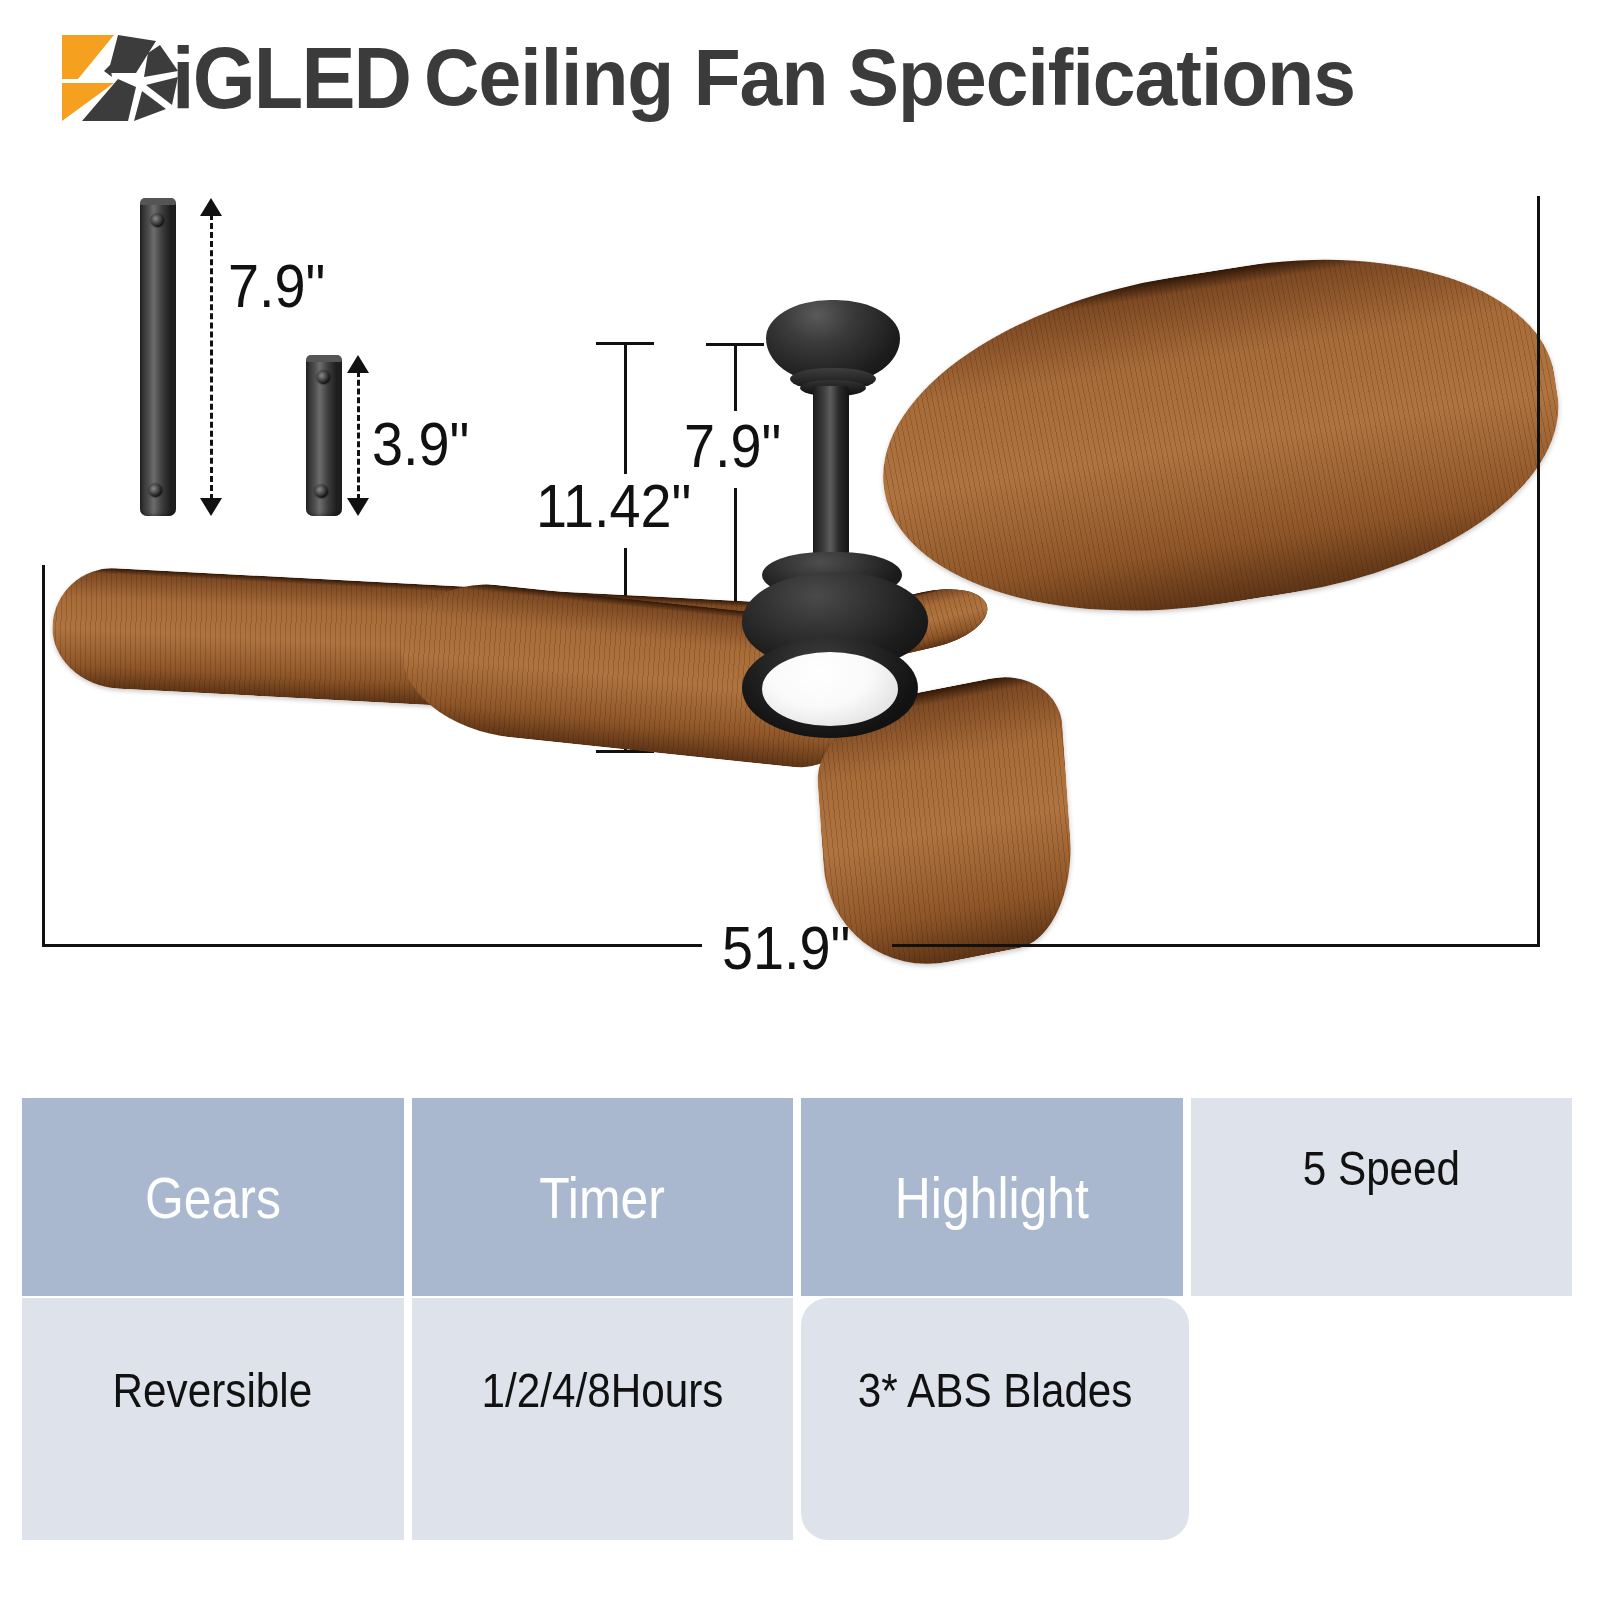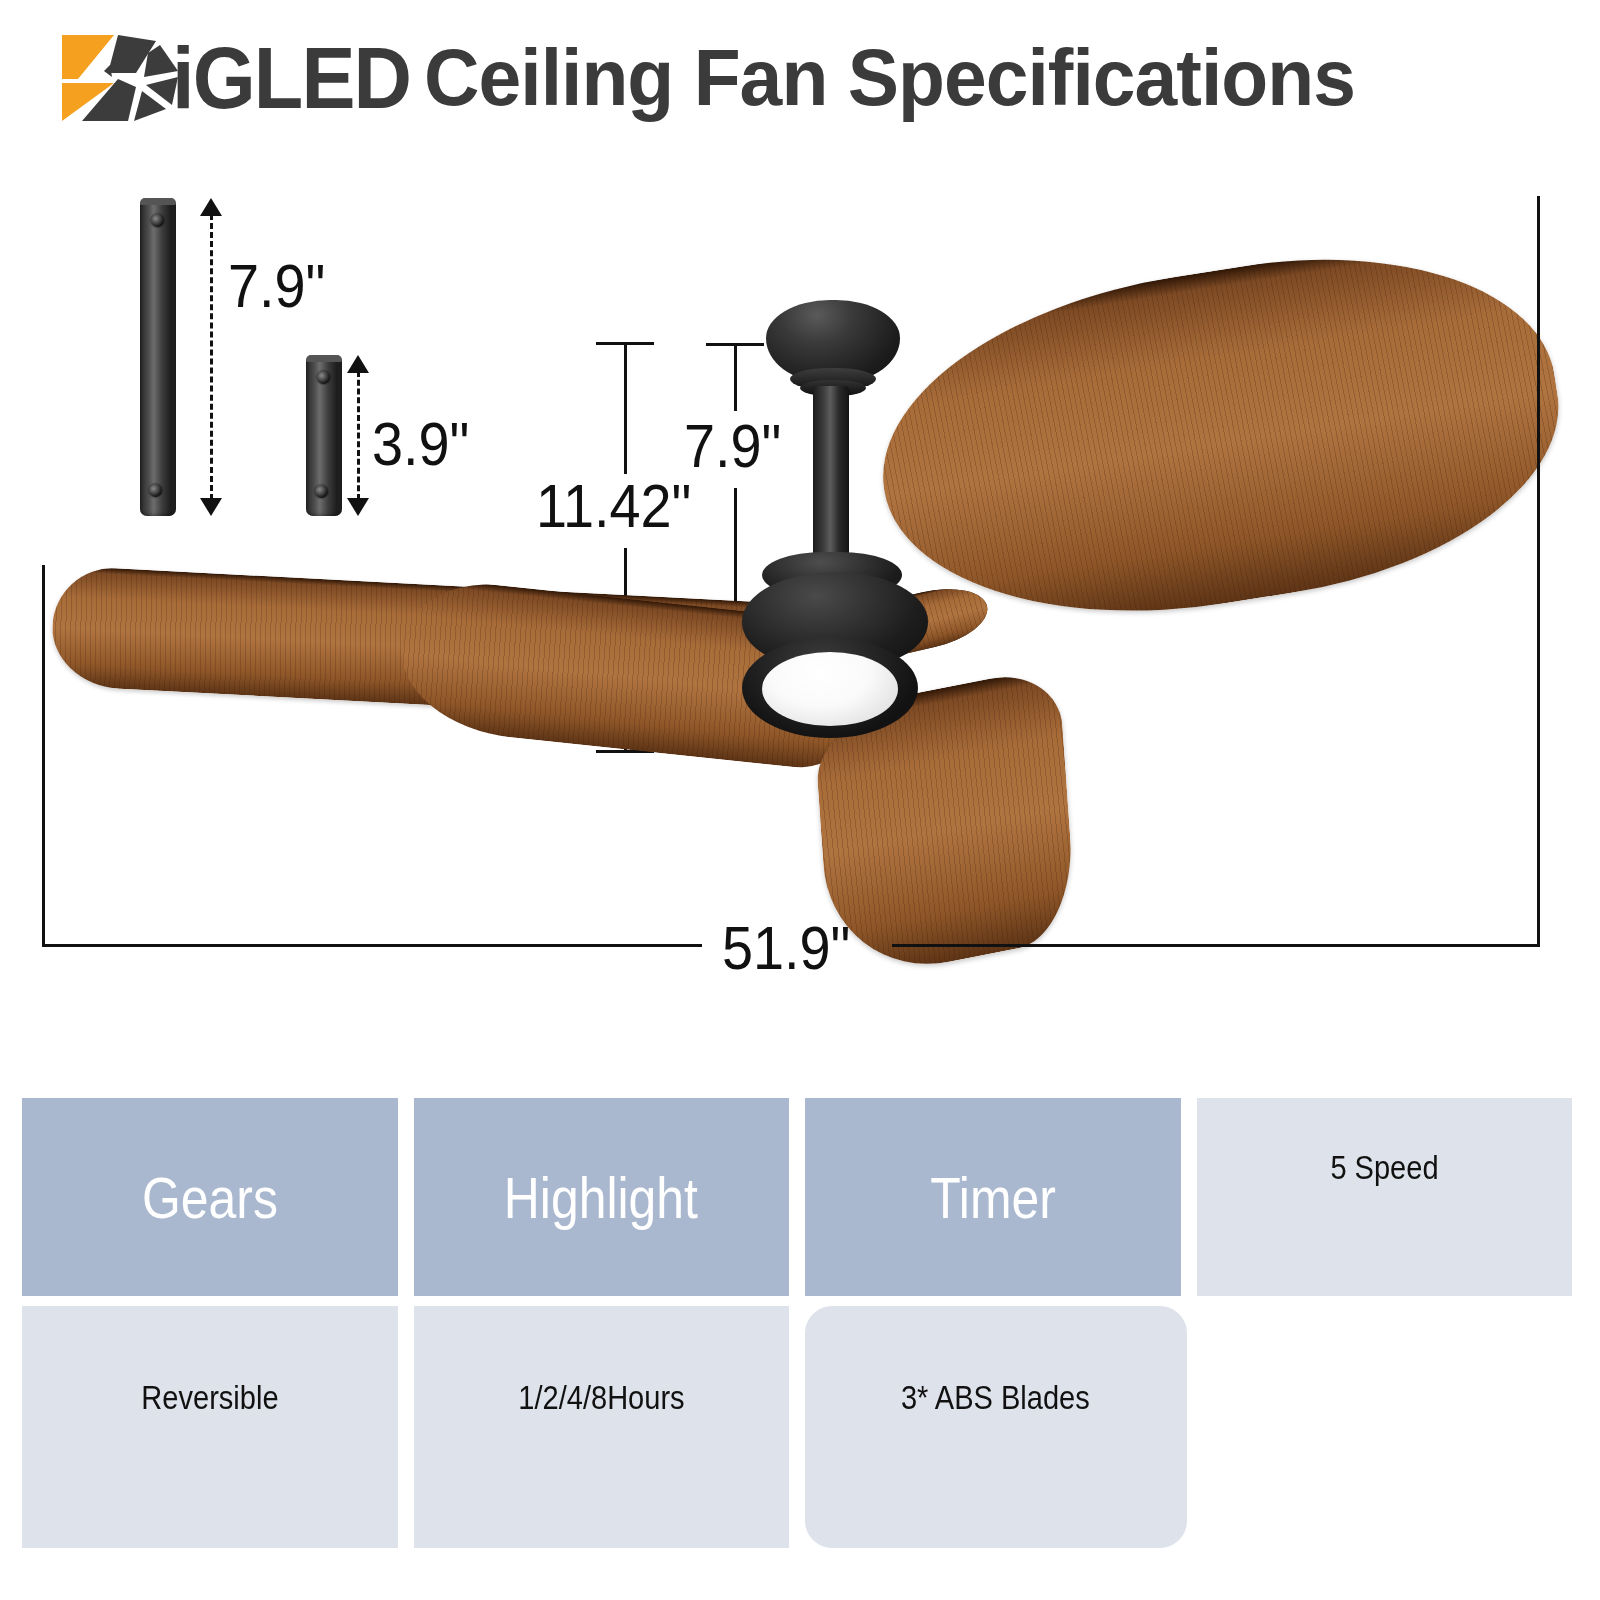--- a/index.html
+++ b/index.html
@@ -159,35 +159,35 @@
     transform:rotate(-13deg);
     background:linear-gradient(180deg,#1d0d04,#4a2a12 40%,#6d4120 75%,#2d1708);
     overflow:hidden;
   }
 
   
   .spec-table{
     position:absolute;left:22px;top:1098px;width:1556px;height:440px;
     display:grid;grid-template-columns:repeat(4,1fr);
     grid-template-rows:198px 242px;
-    gap:10px;
+    gap:2px;
   }
   .th{
     background:#aab8cf;color:#ffffff;
     display:flex;align-items:center;justify-content:center;
     font-size:58px;font-weight:normal;
     border-right:6px solid #ffffff;
     transform:none;
   }
   .th span{transform:scaleX(0.86);transform-origin:center;display:block;}
   .th:last-child{border-right:none;}
   .td{
     background:#dee3eb;color:#111111;
     display:flex;align-items:center;justify-content:center;
-    font-size:33px;
+    font-size:48px;
     border-right:6px solid #ffffff;
     padding-bottom:58px;
   }
   .td span{transform:scaleX(0.88);transform-origin:center;display:block;white-space:nowrap;}
   .td:last-child{border-right:none;border-radius:27px;}
 </style>
 </head>
 <body>
 
 <div class="stage">
@@ -279,24 +279,24 @@
     <div class="vline" style="left:1537px;top:196px;height:751px;"></div>
     <div class="dim dim-519">51.9"</div>
   </div>
 
   <div class="spec-table">
 
     <div class="th">
       <span>Gears</span>
     </div>
     <div class="th">
+      <span>Timer</span>
+    </div>
+    <div class="th">
       <span>Highlight</span>
-    </div>
-    <div class="th">
-      <span>Timer</span>
     </div>
 
     <div class="td">
       <span>5 Speed</span>
     </div>
     <div class="td">
       <span>Reversible</span>
     </div>
     <div class="td">
       <span>1/2/4/8Hours</span>

